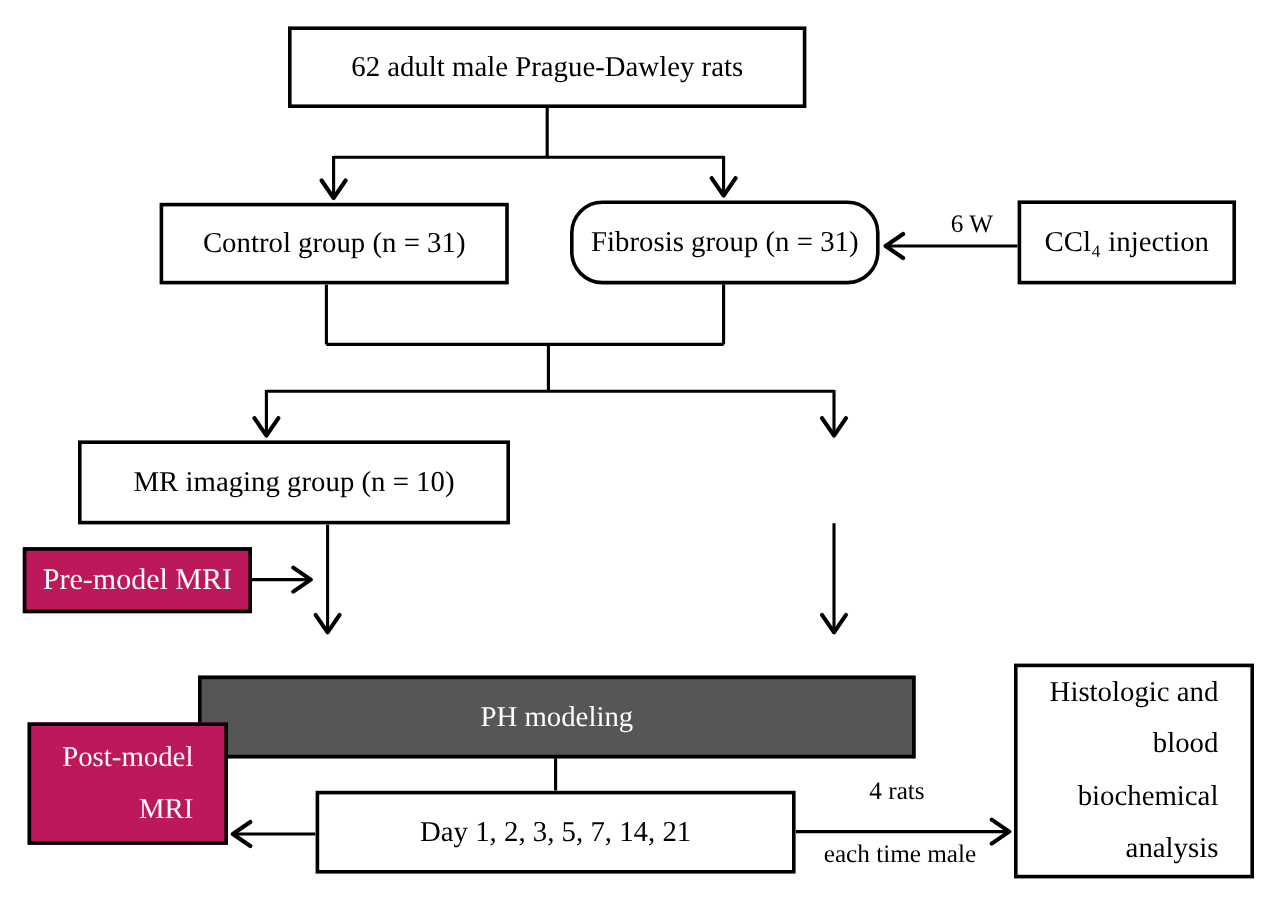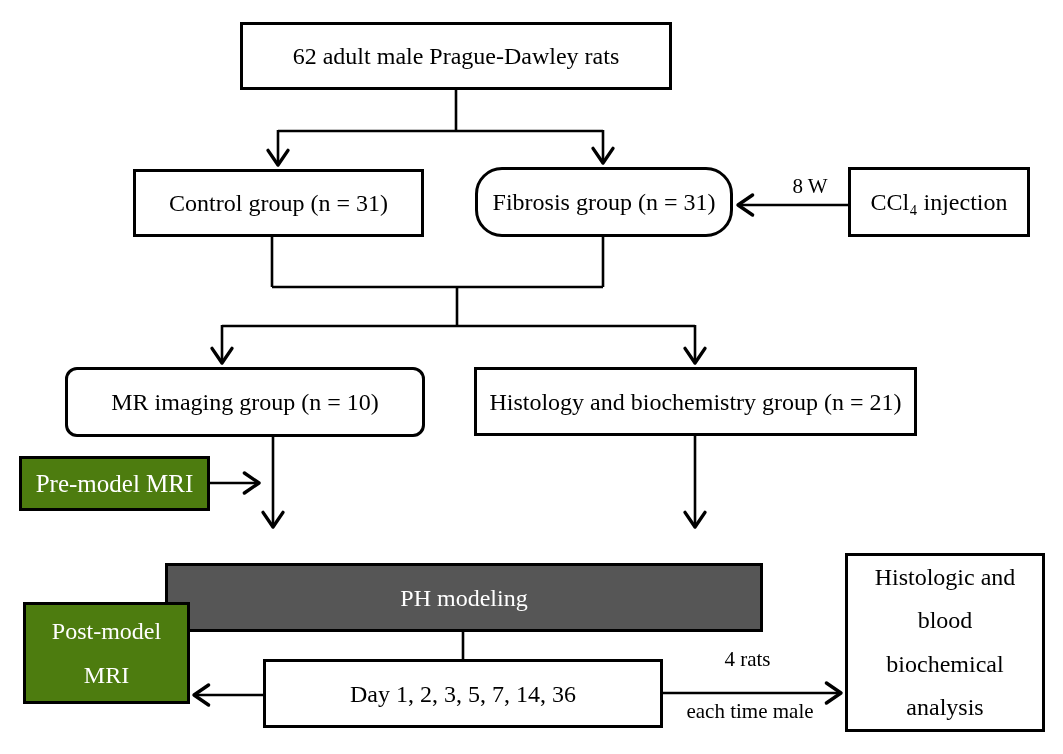--- a/index.html
+++ b/index.html
@@ -29,45 +29,46 @@
     border: 3px solid #000000;
     background: #ffffff;
     display: flex;
     align-items: center;
     justify-content: center;
     text-align: center;
     font-size: 24px;
     line-height: 1.25;
   }
   .box.gray {
-    background: #4d7c0f;
+    background: #be185d;
     color: #ffffff;
   }
   .box.dark {
     background: #565656;
     color: #ffffff;
     margin-top: 32px;
   }
   .multiline {
     white-space: pre-line;
+    text-align: right;
   }
   .edge-label {
     position: absolute;
     font-size: 21px;
     text-align: center;
     color: #000000;
     white-space: nowrap;
   }
 
   
   #node-rats       { left: 240px; top: 22px;  width: 432px; height: 68px; }
   #node-control    { left: 133px; top: 169px; width: 291px; height: 68px; }
   #node-fibrosis   { left: 475px; top: 167px; width: 258px; height: 70px; border-radius: 27px; }
   #node-ccl4       { left: 848px; top: 167px; width: 182px; height: 70px; text-align: right; }
-  #node-mr         { left: 65px;  top: 367px; width: 360px; height: 70px; border-radius: 12px; }
+  #node-mr         { left: 65px;  top: 367px; width: 360px; height: 70px; }
   #node-histology  { left: 474px; top: 367px; width: 443px; height: 69px; }
   #node-premodel   { left: 19px;  top: 456px; width: 191px; height: 55px; font-size: 25px; }
   #node-ph         { left: 165px; top: 531px; width: 598px; height: 69px; }
   #node-postmodel  { left: 23px;  top: 602px; width: 167px; height: 102px; line-height: 1.85; }
   #node-day        { left: 263px; top: 659px; width: 400px; height: 69px; }
   #node-analysis   { left: 845px; top: 553px; width: 200px; height: 179px; line-height: 1.8; }
 
   #label-8w        { left: 772px; top: 174px; width: 76px;  }
   #label-3rats     { left: 690px; top: 647px; width: 115px; }
   #label-eachtime  { left: 660px; top: 699px; width: 180px; }
@@ -118,35 +119,34 @@
   <div class="box" id="node-rats">62 adult male Prague-Dawley rats</div>
 
   <div class="box" id="node-control">Control group (n = 31)</div>
 
   <div class="box" id="node-fibrosis">Fibrosis group (n = 31)</div>
 
   <div class="box" id="node-ccl4">CCl₄ injection</div>
 
   <div class="box" id="node-mr">MR imaging group (n = 10)</div>
 
-  <div class="box" id="node-histology">Histology and biochemistry group (n = 21)</div>
 
   <div class="box gray" id="node-premodel">Pre-model MRI</div>
 
   <div class="box dark" id="node-ph">PH modeling</div>
 
   <div class="box gray multiline" id="node-postmodel">Post-model
 MRI</div>
 
-  <div class="box" id="node-day">Day 1, 2, 3, 5, 7, 14, 36</div>
+  <div class="box" id="node-day">Day 1, 2, 3, 5, 7, 14, 21</div>
 
   <div class="box multiline" id="node-analysis">Histologic and
 blood
 biochemical
 analysis</div>
 
-  <div class="edge-label" id="label-8w">8 W</div>
+  <div class="edge-label" id="label-8w">6 W</div>
 
   <div class="edge-label" id="label-3rats">4 rats</div>
 
   <div class="edge-label" id="label-eachtime">each time male</div>
 
 </div>
 
 </body></html>

